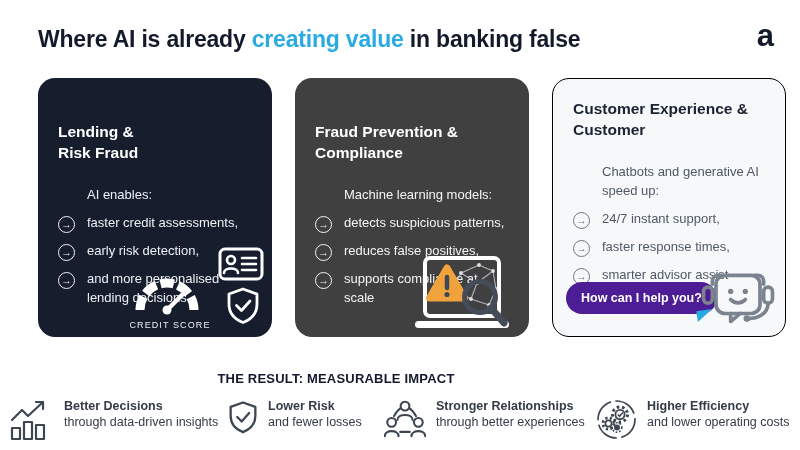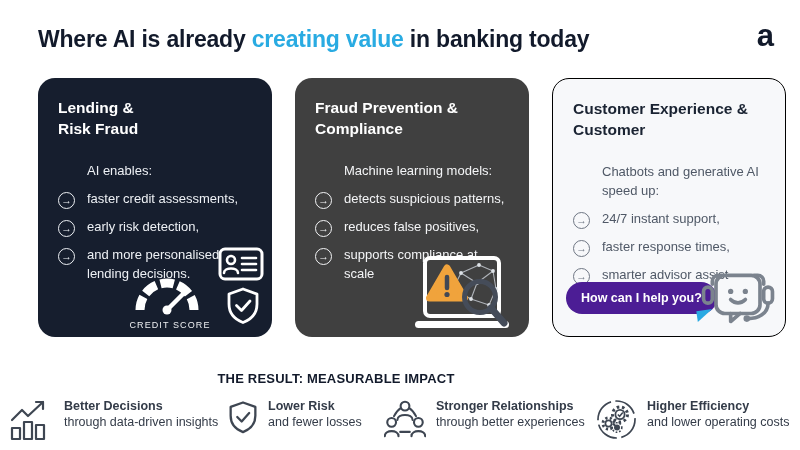--- a/index.html
+++ b/index.html
@@ -16,21 +16,21 @@
 
   
   .cards { position:absolute; left:38px; top:78px; display:flex; gap:23px; }
   .card { width:234px; height:259px; border-radius:17px; padding:20px 16px 16px 16px;
           position:relative; overflow:hidden; }
   .card-dark  { background:#161E2E; color:#EEF1F5; }
   .card-gray  { background:#404040; color:#F4F5F7; }
   .card-light { background:#F7F8FA; border:1px solid #000000; color:#4F5866; }
 
   .card h3 { font-size:15.5px; line-height:1.35; font-weight:700; margin:0 0 22px 4px; }
-  .card-dark h3, .card-gray h3 { color:#FFFFFF; }
+  .card-dark h3, .card-gray h3 { color:#FFFFFF;margin-top:24px; }
   .card-light h3 { color:#1A2332; }
 
   .intro { font-size:13px; line-height:1.45; margin:0 0 9px 33px; }
   .bullet { display:flex; gap:12px; margin:0 4px 9px 4px; font-size:13px; line-height:1.45; }
   .bullet-icon { flex:none; width:17px; height:17px; border:1.3px solid currentColor;
                  border-radius:50%; font-size:10.5px; line-height:1; display:flex;
                  align-items:center; justify-content:center; margin-top:2px; }
   .card-light .bullet-icon { color:#6E7683; }
 
   
@@ -59,21 +59,21 @@
   .ri-line1 { font-weight:600; }
   .ri-line2 { font-weight:400; }
 
   svg { display:block; }
 </style>
 </head>
 <body>
 
 <div class="slide">
 
-  <div class="title"><span>Where AI is already </span><span class="hl">creating value</span><span> in banking today</span></div>
+  <div class="title"><span>Where AI is already </span><span class="hl">creating value</span><span> in banking false</span></div>
   <div class="logo">a</div>
 
   <div class="cards">
 
     <div class="card card-dark">
       <h3><span>Lending &amp;</span><br><span>Risk Fraud</span></h3>
       <p class="intro">AI enables:</p>
       <div class="bullet">
         <span class="bullet-icon">→</span>
         <span>faster credit assessments,</span>

